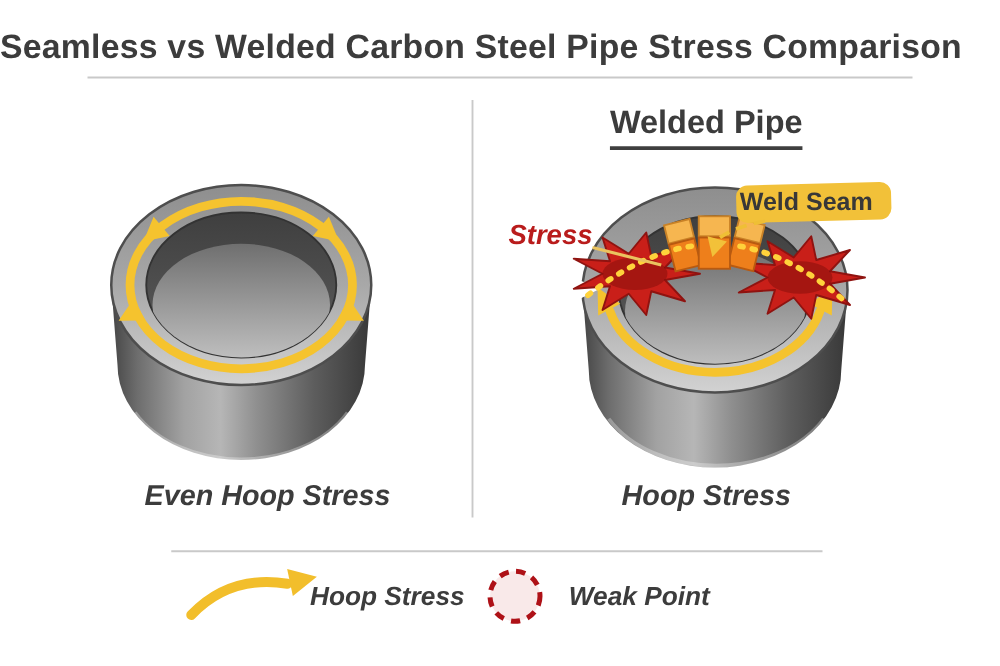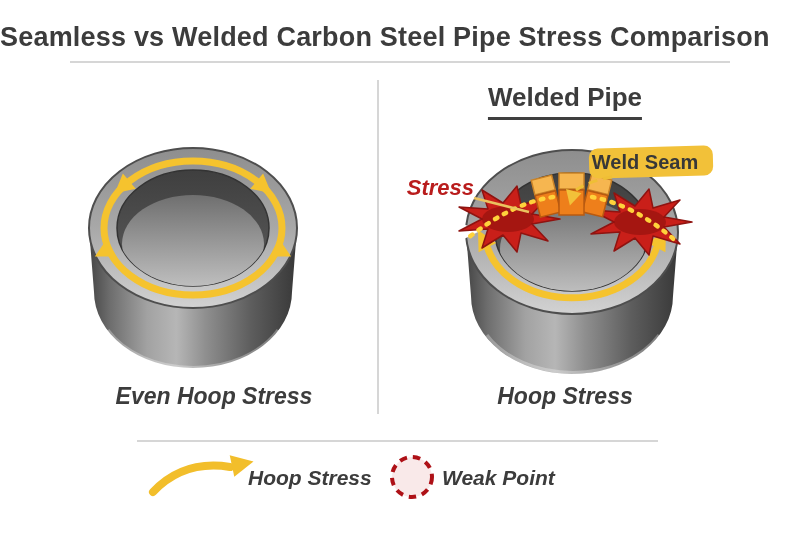--- a/index.html
+++ b/index.html
@@ -33,21 +33,21 @@
   .stress-line1 { top:177px; font-size:22px; }
   .stress-line2 { top:201px; font-size:17px; }
   .weld-callout-text {
     left:589px; top:151px; width:112px; text-align:center;
     font-size:20px; font-weight:700; color:#383838;
   }
   .legend-label {
     top:466px; font-size:21px; font-weight:700; font-style:italic;
   }
   .legend-label-hoop { left:248px; }
-  .legend-label-weak { left:442px; }
+  .legend-label-weak { left:455px; }
 </style>
 </head>
 <body>
 
 <div id="stage">
 
   <svg id="artwork" width="800" height="533" viewBox="0 0 800 533">
     <defs>
       <linearGradient id="bodyGrad" x1="0" y1="0" x2="1" y2="0">
         <stop offset="0" stop-color="#454545"></stop>

